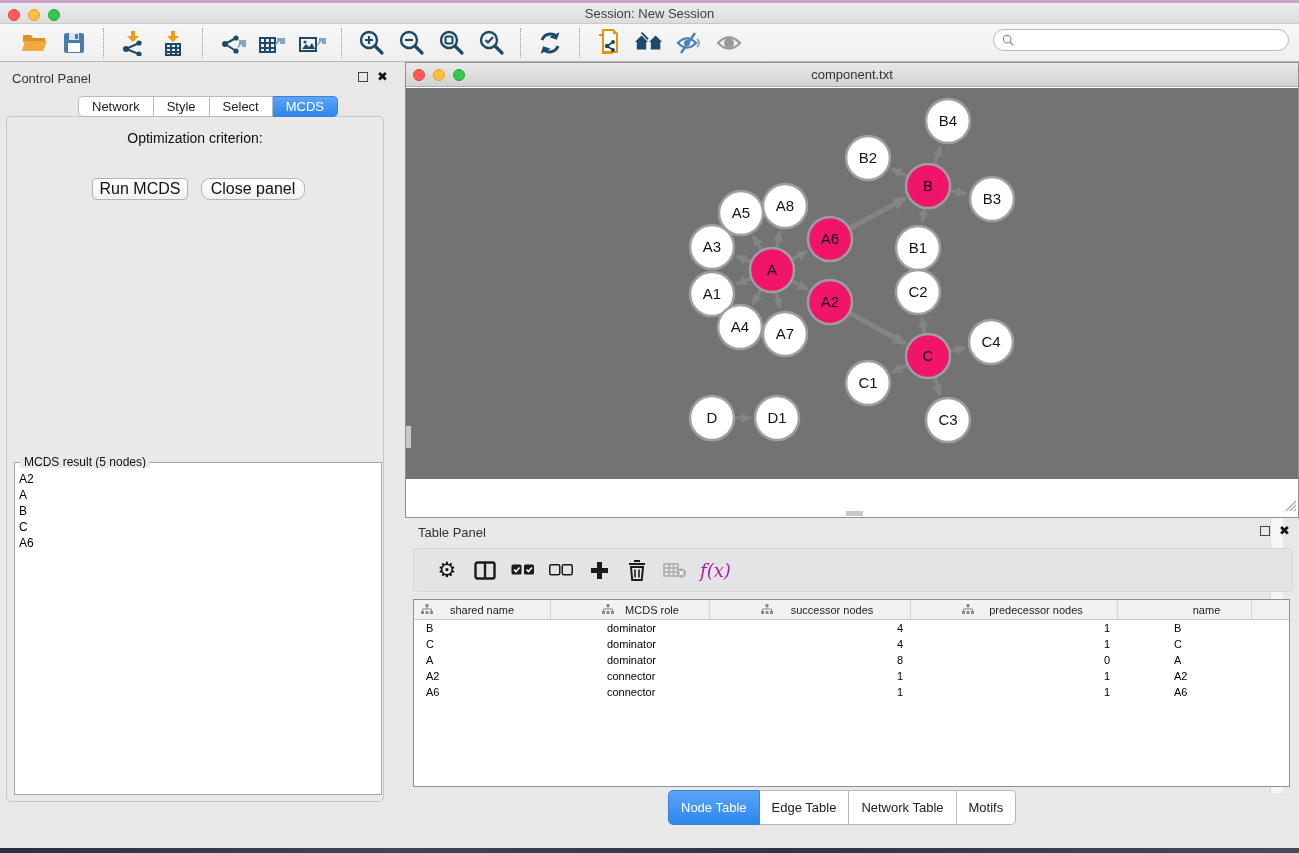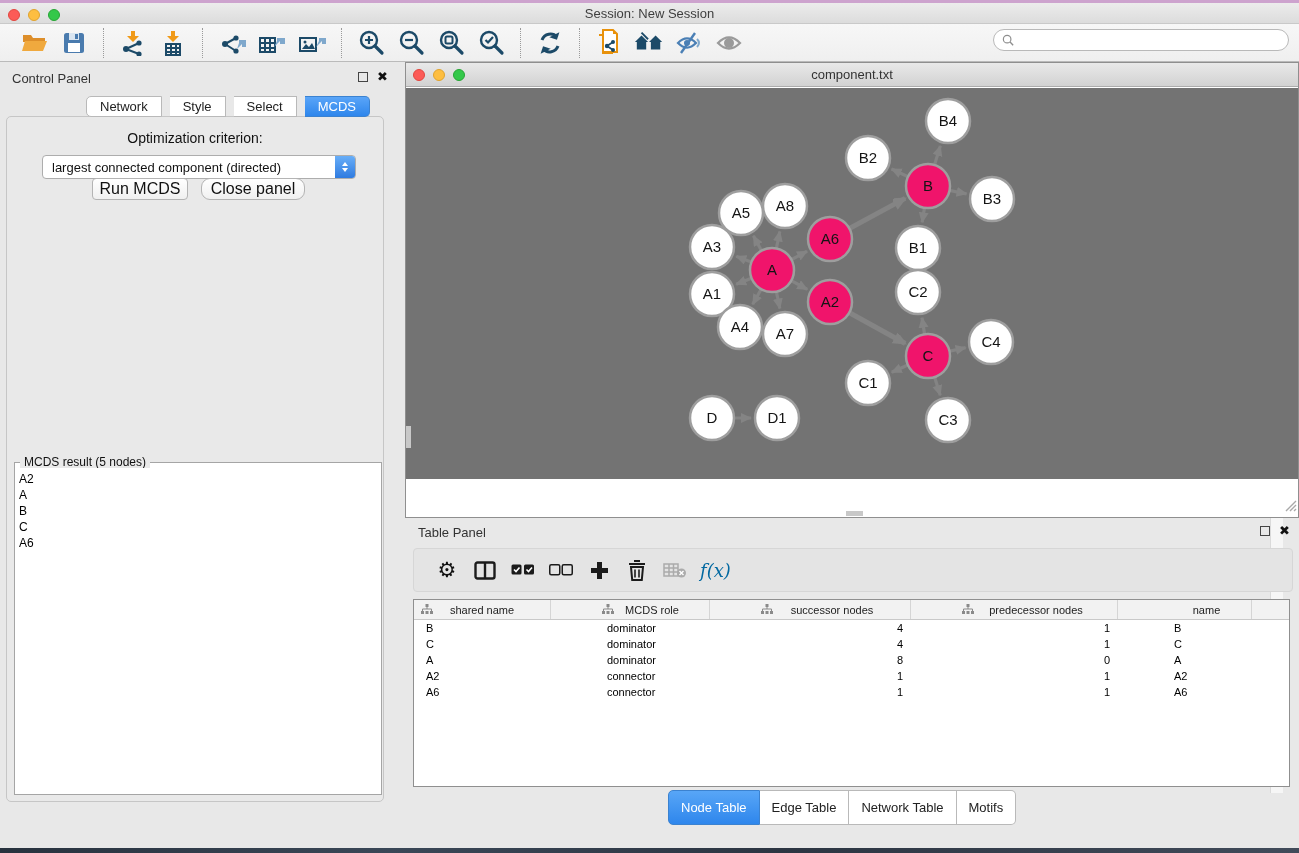--- a/index.html
+++ b/index.html
@@ -30,21 +30,21 @@
   .mag { width:12px; height:12px; margin-right:5px; }
 
   
   .panel-title { position:absolute; font-size:13px; color:#333; }
   .panel-btns { position:absolute; display:flex; gap:9px; align-items:center; }
   .float-btn { width:10px; height:10px; border:1.5px solid #444; }
   .close-btn { font-size:13px; font-weight:bold; color:#111; line-height:10px; }
 
   .cp-tabs { position:absolute; left:78px; top:96px; display:flex; height:21px; }
   .cp-tab { background:#FFF; border:1px solid #B9B9B9; border-left:none; font-size:13px; color:#222;
-    display:flex; align-items:center; justify-content:center; padding:0 13px; cursor:pointer;margin-left:8px; }
+    display:flex; align-items:center; justify-content:center; padding:0 13px; cursor:pointer; }
   .cp-tab:first-child { border-left:1px solid #B9B9B9; border-radius:5px 0 0 5px; }
   .cp-tab:last-child { border-radius:0 5px 5px 0; }
   .cp-tab.active { background:linear-gradient(#5AA5F8,#2E86EC); border-color:#3B82D0; color:#FFF; }
 
   .cp-pane { position:absolute; left:6px; top:116px; width:378px; height:686px;
     background:#E9E9E9; border:1px solid #C6C6C6; border-radius:5px; }
   .opt-label { position:absolute; left:0; top:130px; width:390px; text-align:center; font-size:14px; color:#111; }
   .dropdown { position:absolute; left:42px; top:155px; width:314px; height:24px; background:#FFF;
     border:1px solid #ADADAD; border-radius:4px; display:flex; align-items:center; cursor:pointer; }
   .dropdown .dd-value { flex:1; font-size:13px; color:#111; padding-left:9px; white-space:nowrap; overflow:hidden; }
@@ -75,21 +75,21 @@
   .net-canvas { position:absolute; left:0; top:25px; width:892px; height:391px; background:#737373; }
   .net-grip { position:absolute; right:1px; bottom:1px; }
   .net-vscroll { position:absolute; left:0px; top:363px; width:5px; height:22px; background:#C8C8C8; }
   .net-hscroll { position:absolute; left:440px; bottom:1px; width:17px; height:5px; background:#C8C8C8; }
 
   
   .tp-toolbar { position:absolute; left:413px; top:548px; width:880px; height:44px;
     background:#E4E4E4; border:1px solid #D6D6D6; border-radius:4px; display:flex; align-items:center; padding-left:14px; }
   .tp-icon { width:30px; height:30px; display:flex; align-items:center; justify-content:center; margin:0 4px; cursor:pointer; }
   .gear-glyph { font-size:21px; color:#111; font-family:"DejaVu Sans",sans-serif; }
-  .fx-label { font-family:"DejaVu Serif",serif; font-style:italic; font-size:18px; color:#0369a1; margin-left:6px; }
+  .fx-label { font-family:"DejaVu Serif",serif; font-style:italic; font-size:18px; color:#a21caf; margin-left:6px; }
 
   .node-table { position:absolute; left:413px; top:599px; width:877px; height:188px;
     background:#FFF; border:1px solid #8F8F8F; font-size:11px; }
   .t-row { display:grid; grid-template-columns:137px 115px 157px 163px 90px 1fr;gap:44px; }
   .t-head { background:#F2F2F2; border-bottom:1px solid #C9C9C9; height:20px; }
   .th { position:relative; display:flex; align-items:center; justify-content:center;
     border-right:1px solid #D5D5D5; color:#222; font-size:11px; }
   .th:last-child, .th.no-sep { border-right:none; }
   .th .tree-ic { position:absolute; left:7px; top:4px; }
   .td { height:16px; line-height:16px; color:#000; padding:0 8px; white-space:nowrap; overflow:hidden; }
@@ -282,27 +282,20 @@
 
   <div class="cp-pane"></div>
   <div class="cp-tabs">
     <div class="cp-tab">Network</div>
     <div class="cp-tab">Style</div>
     <div class="cp-tab">Select</div>
     <div class="cp-tab active">MCDS</div>
   </div>
 
   <div class="opt-label">Optimization criterion:</div>
-  <div class="dropdown">
-    <div class="dd-value">largest connected component (directed)</div>
-    <div class="dd-spin">
-        <div class="tri-up"></div>
-        <div class="tri-dn"></div>
-      </div>
-  </div>
   <div class="cp-button" style="left:92px; width:96px;">Run MCDS</div>
   <div class="cp-button" style="left:201px; width:104px;border-radius:9px;">Close panel</div>
 
   <div class="result-box"></div>
   <div class="result-title">MCDS result (5 nodes)</div>
   <div class="result-list">
       <div>A2</div>
       <div>A</div>
       <div>B</div>
       <div>C</div>

